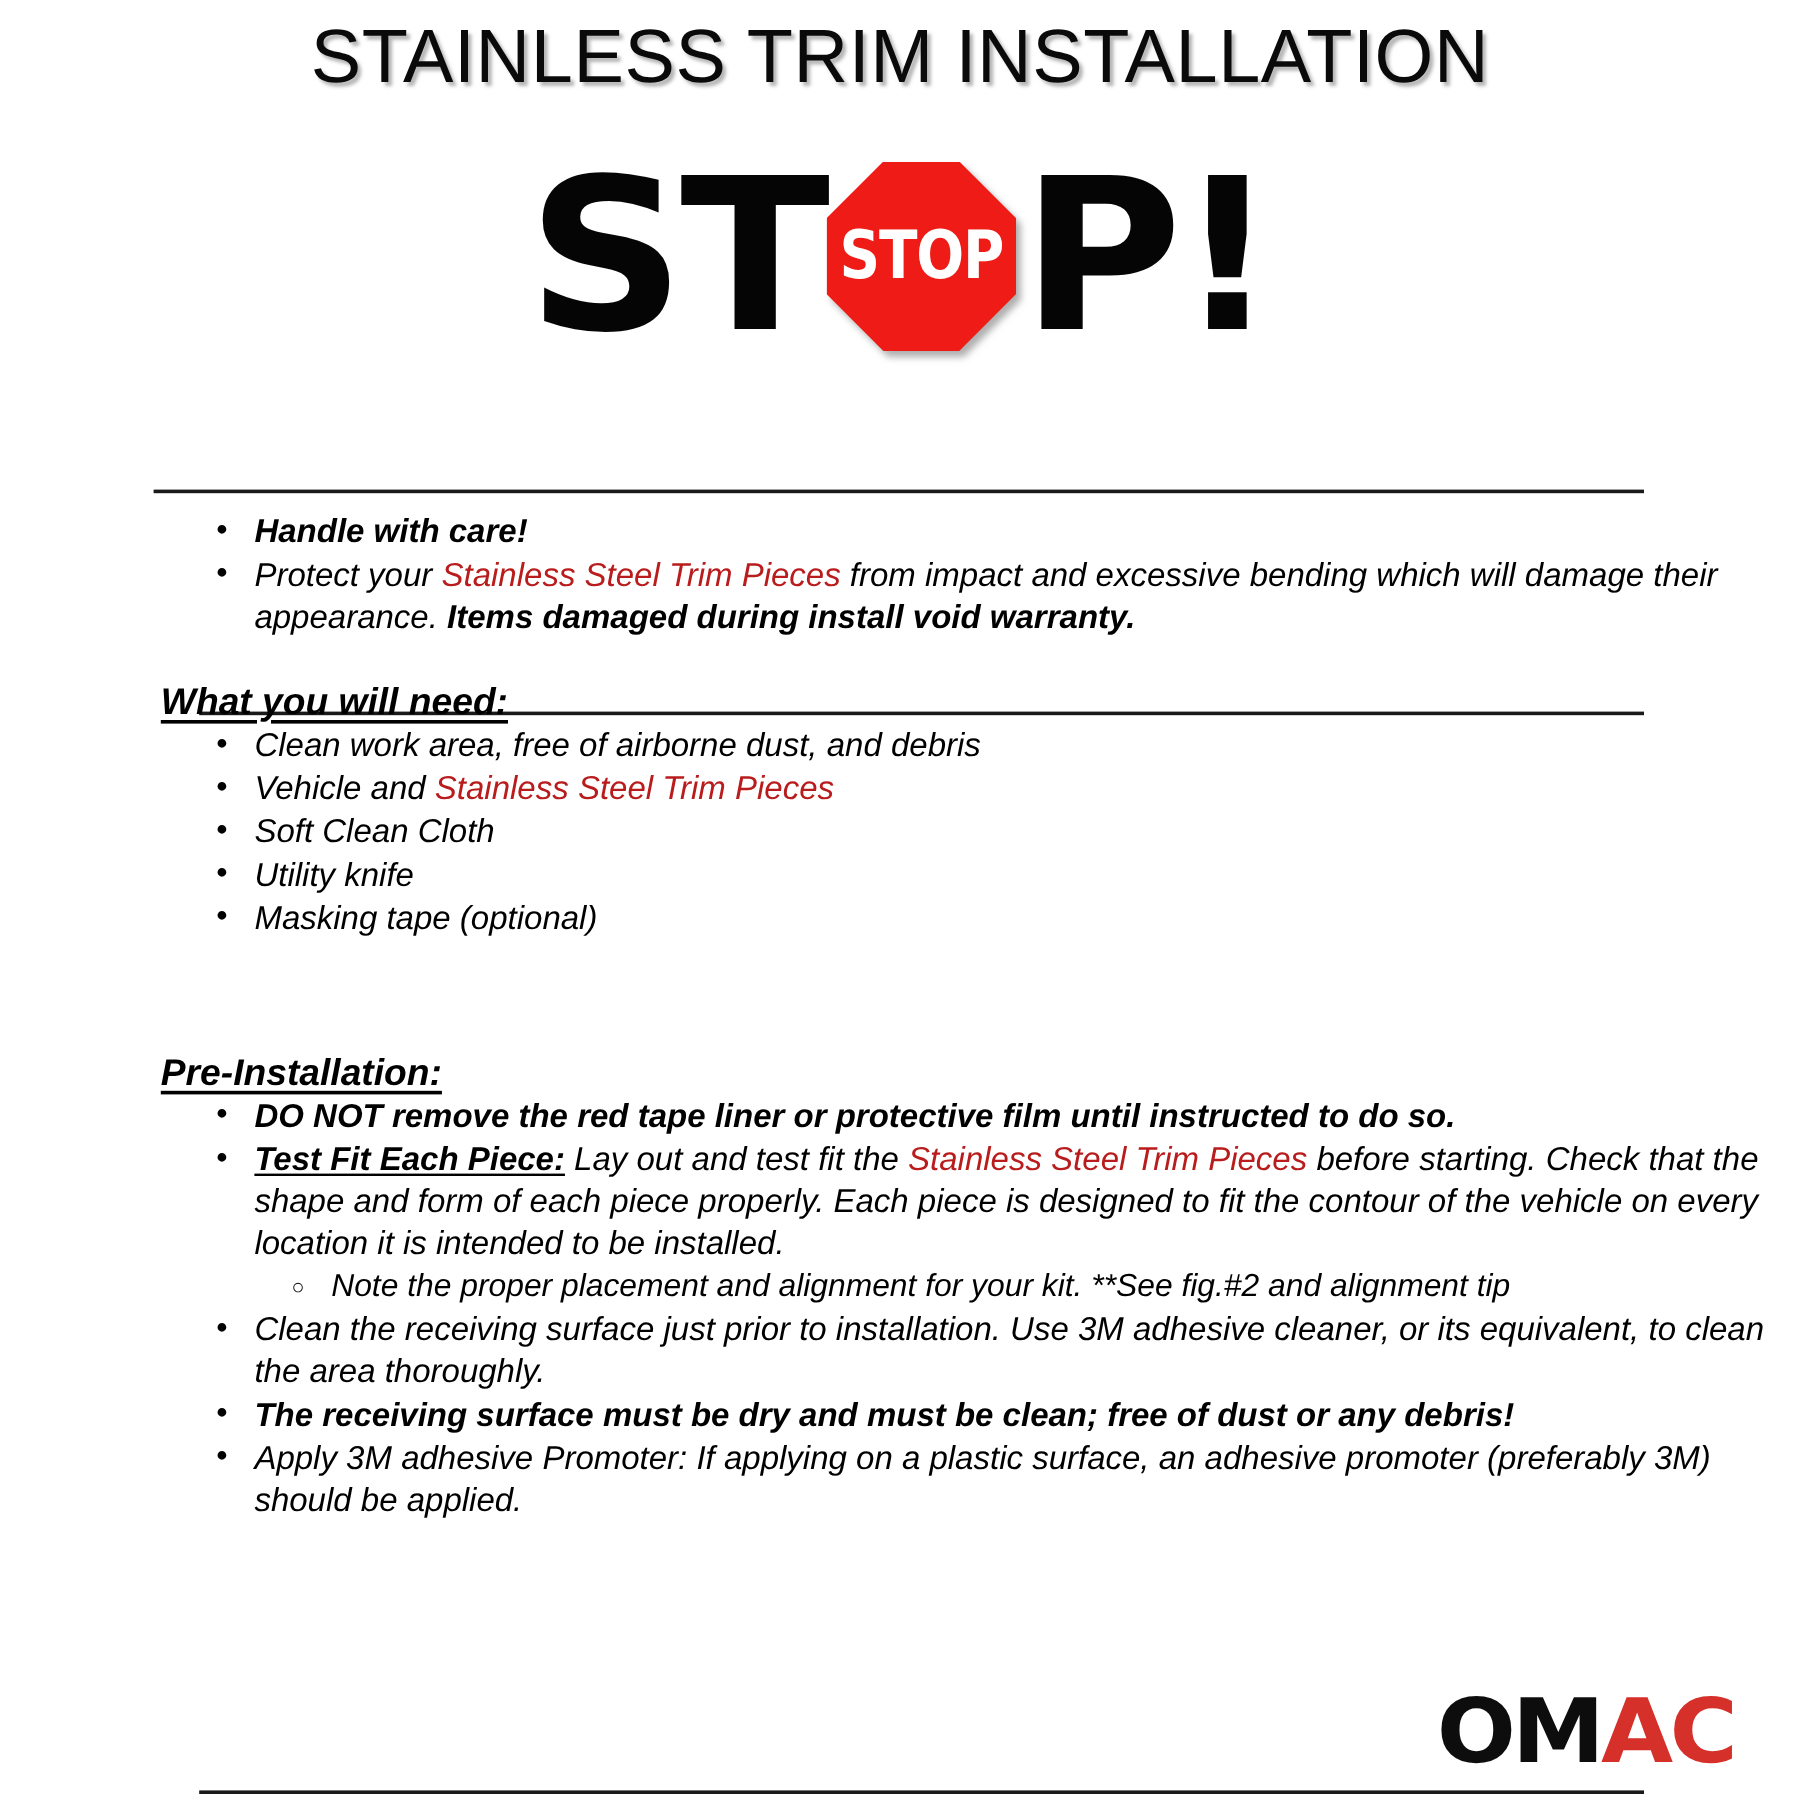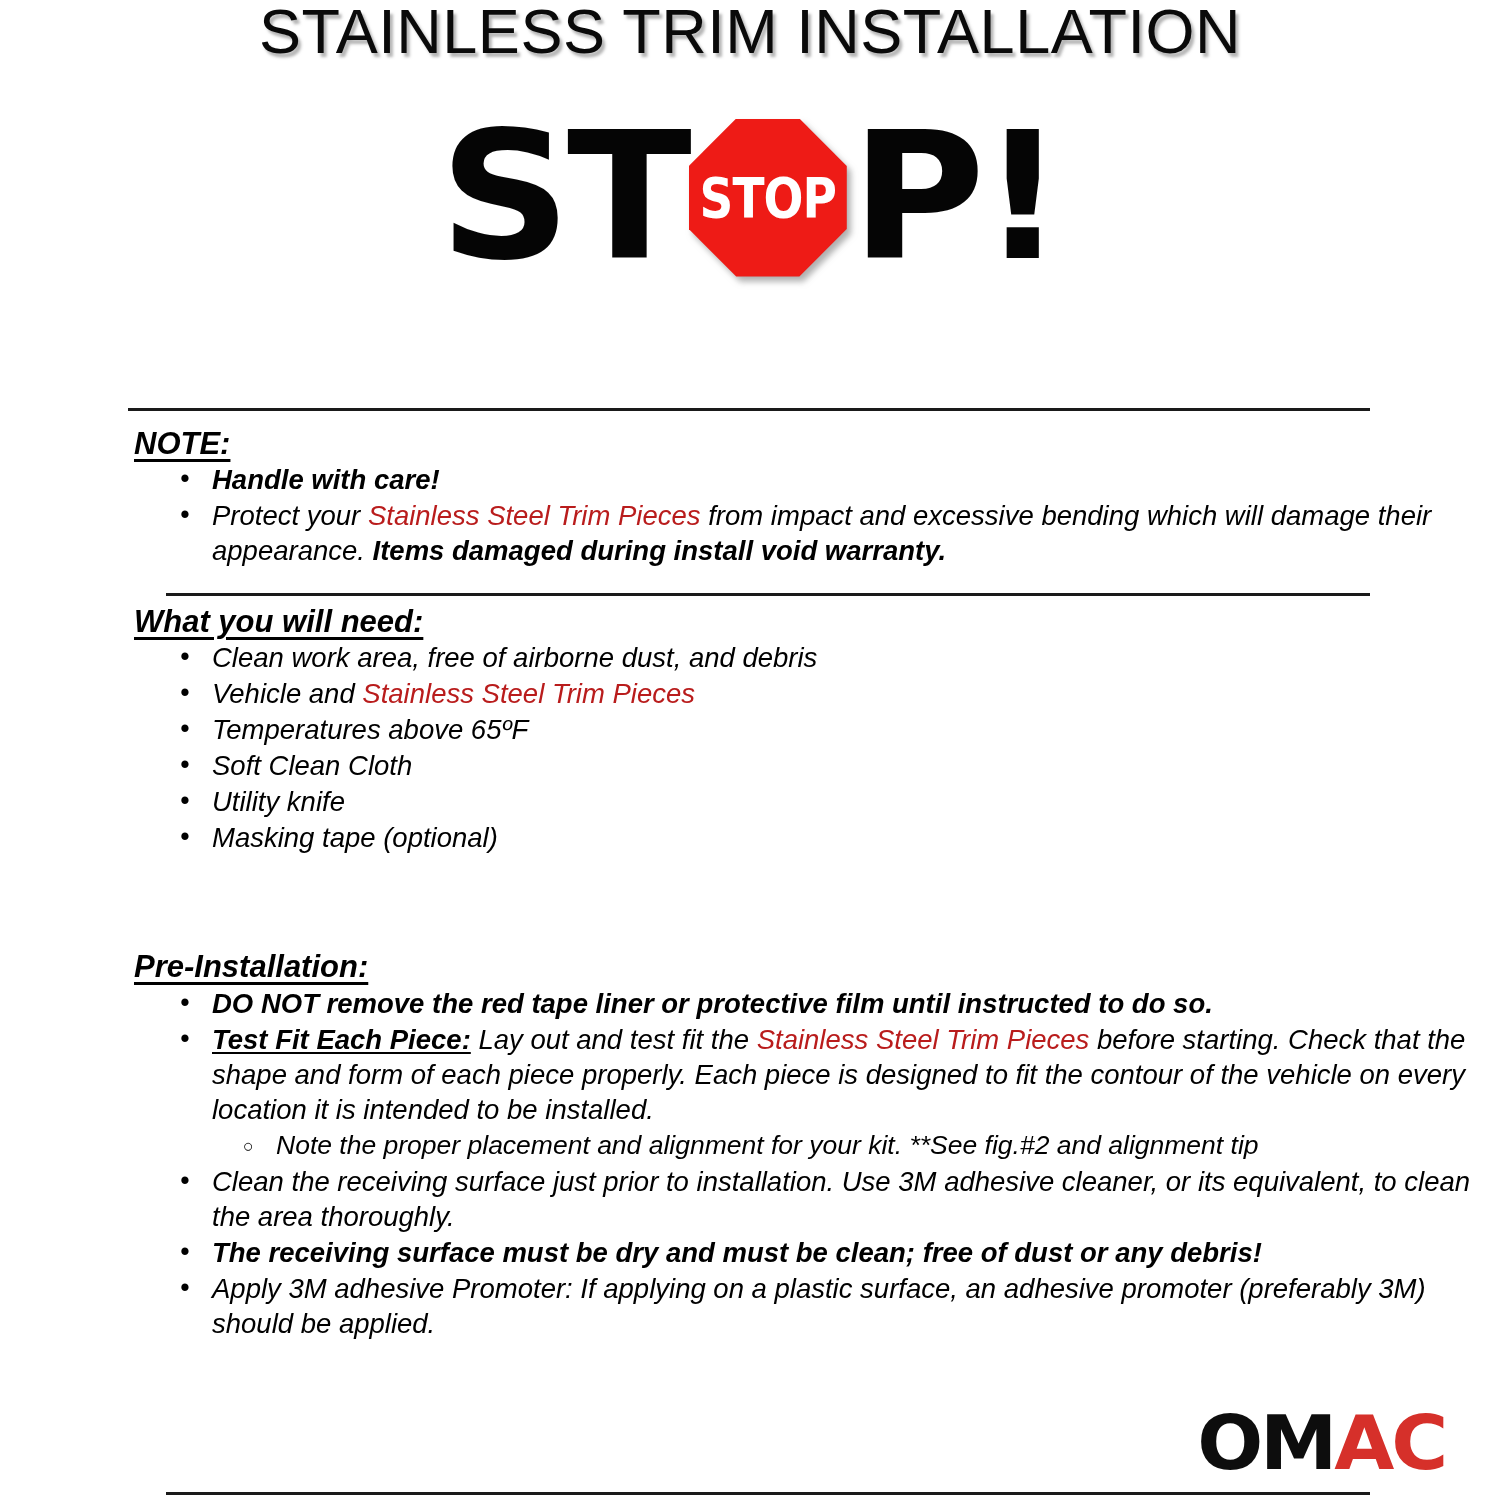--- a/index.html
+++ b/index.html
@@ -16,20 +16,21 @@
     position: relative;
   }
 
   
   .doc-title {
     text-align: center;
     font-size: 63px;
     font-weight: 400;
     letter-spacing: 0.5px;
     line-height: 1;
+    padding-top: 16px;
     color: #0a0a0a;
     text-shadow: 3px 4px 3px rgba(120,120,120,0.55);
     white-space: nowrap;
   }
 
   
   .stop-graphic {
     margin-top: 42px;
     height: 185px;
     display: flex;
@@ -187,31 +188,29 @@
   </span>
   <span class="stop-word">P!</span>
 </div>
 
 <div class="rule-top"></div>
 <div class="rule-note"></div>
 <div class="rule-bottom"></div>
 
 <div class="content">
 
-  <div class="section-heading">NOTE:</div>
   <ul class="bullets sec-note-list">
       <li><span class="b">Handle with care!</span></li>
       <li><span>Protect your </span><span class="red">Stainless Steel Trim Pieces</span><span> from impact and excessive bending which will damage their appearance. </span><span class="b">Items damaged during install void warranty.</span></li>
     </ul>
 
   <div class="section-heading sec-need-head">What you will need:</div>
   <ul class="bullets sec-need-list">
       <li><span>Clean work area, free of airborne dust, and debris</span></li>
       <li><span>Vehicle and </span><span class="red">Stainless Steel Trim Pieces</span></li>
-      <li><span>Temperatures above 65ºF</span></li>
       <li><span>Soft Clean Cloth</span></li>
       <li><span>Utility knife</span></li>
       <li><span>Masking tape (optional)</span></li>
     </ul>
 
   <div class="section-heading sec-pre-head">Pre-Installation:</div>
   <ul class="bullets sec-pre-list">
       <li><span class="b">DO NOT remove the red tape liner or protective film until instructed to do so.</span></li>
       <li><span class="b u">Test Fit Each Piece:</span><span> Lay out and test fit the </span><span class="red">Stainless Steel Trim Pieces</span><span> before starting. Check that the shape and form of each piece properly. Each piece is designed to fit the contour of the vehicle on every location it is intended to be installed.</span></li>
       <li class="sub"><span>Note the proper placement and alignment for your kit. **See fig.#2 and alignment tip</span></li>

